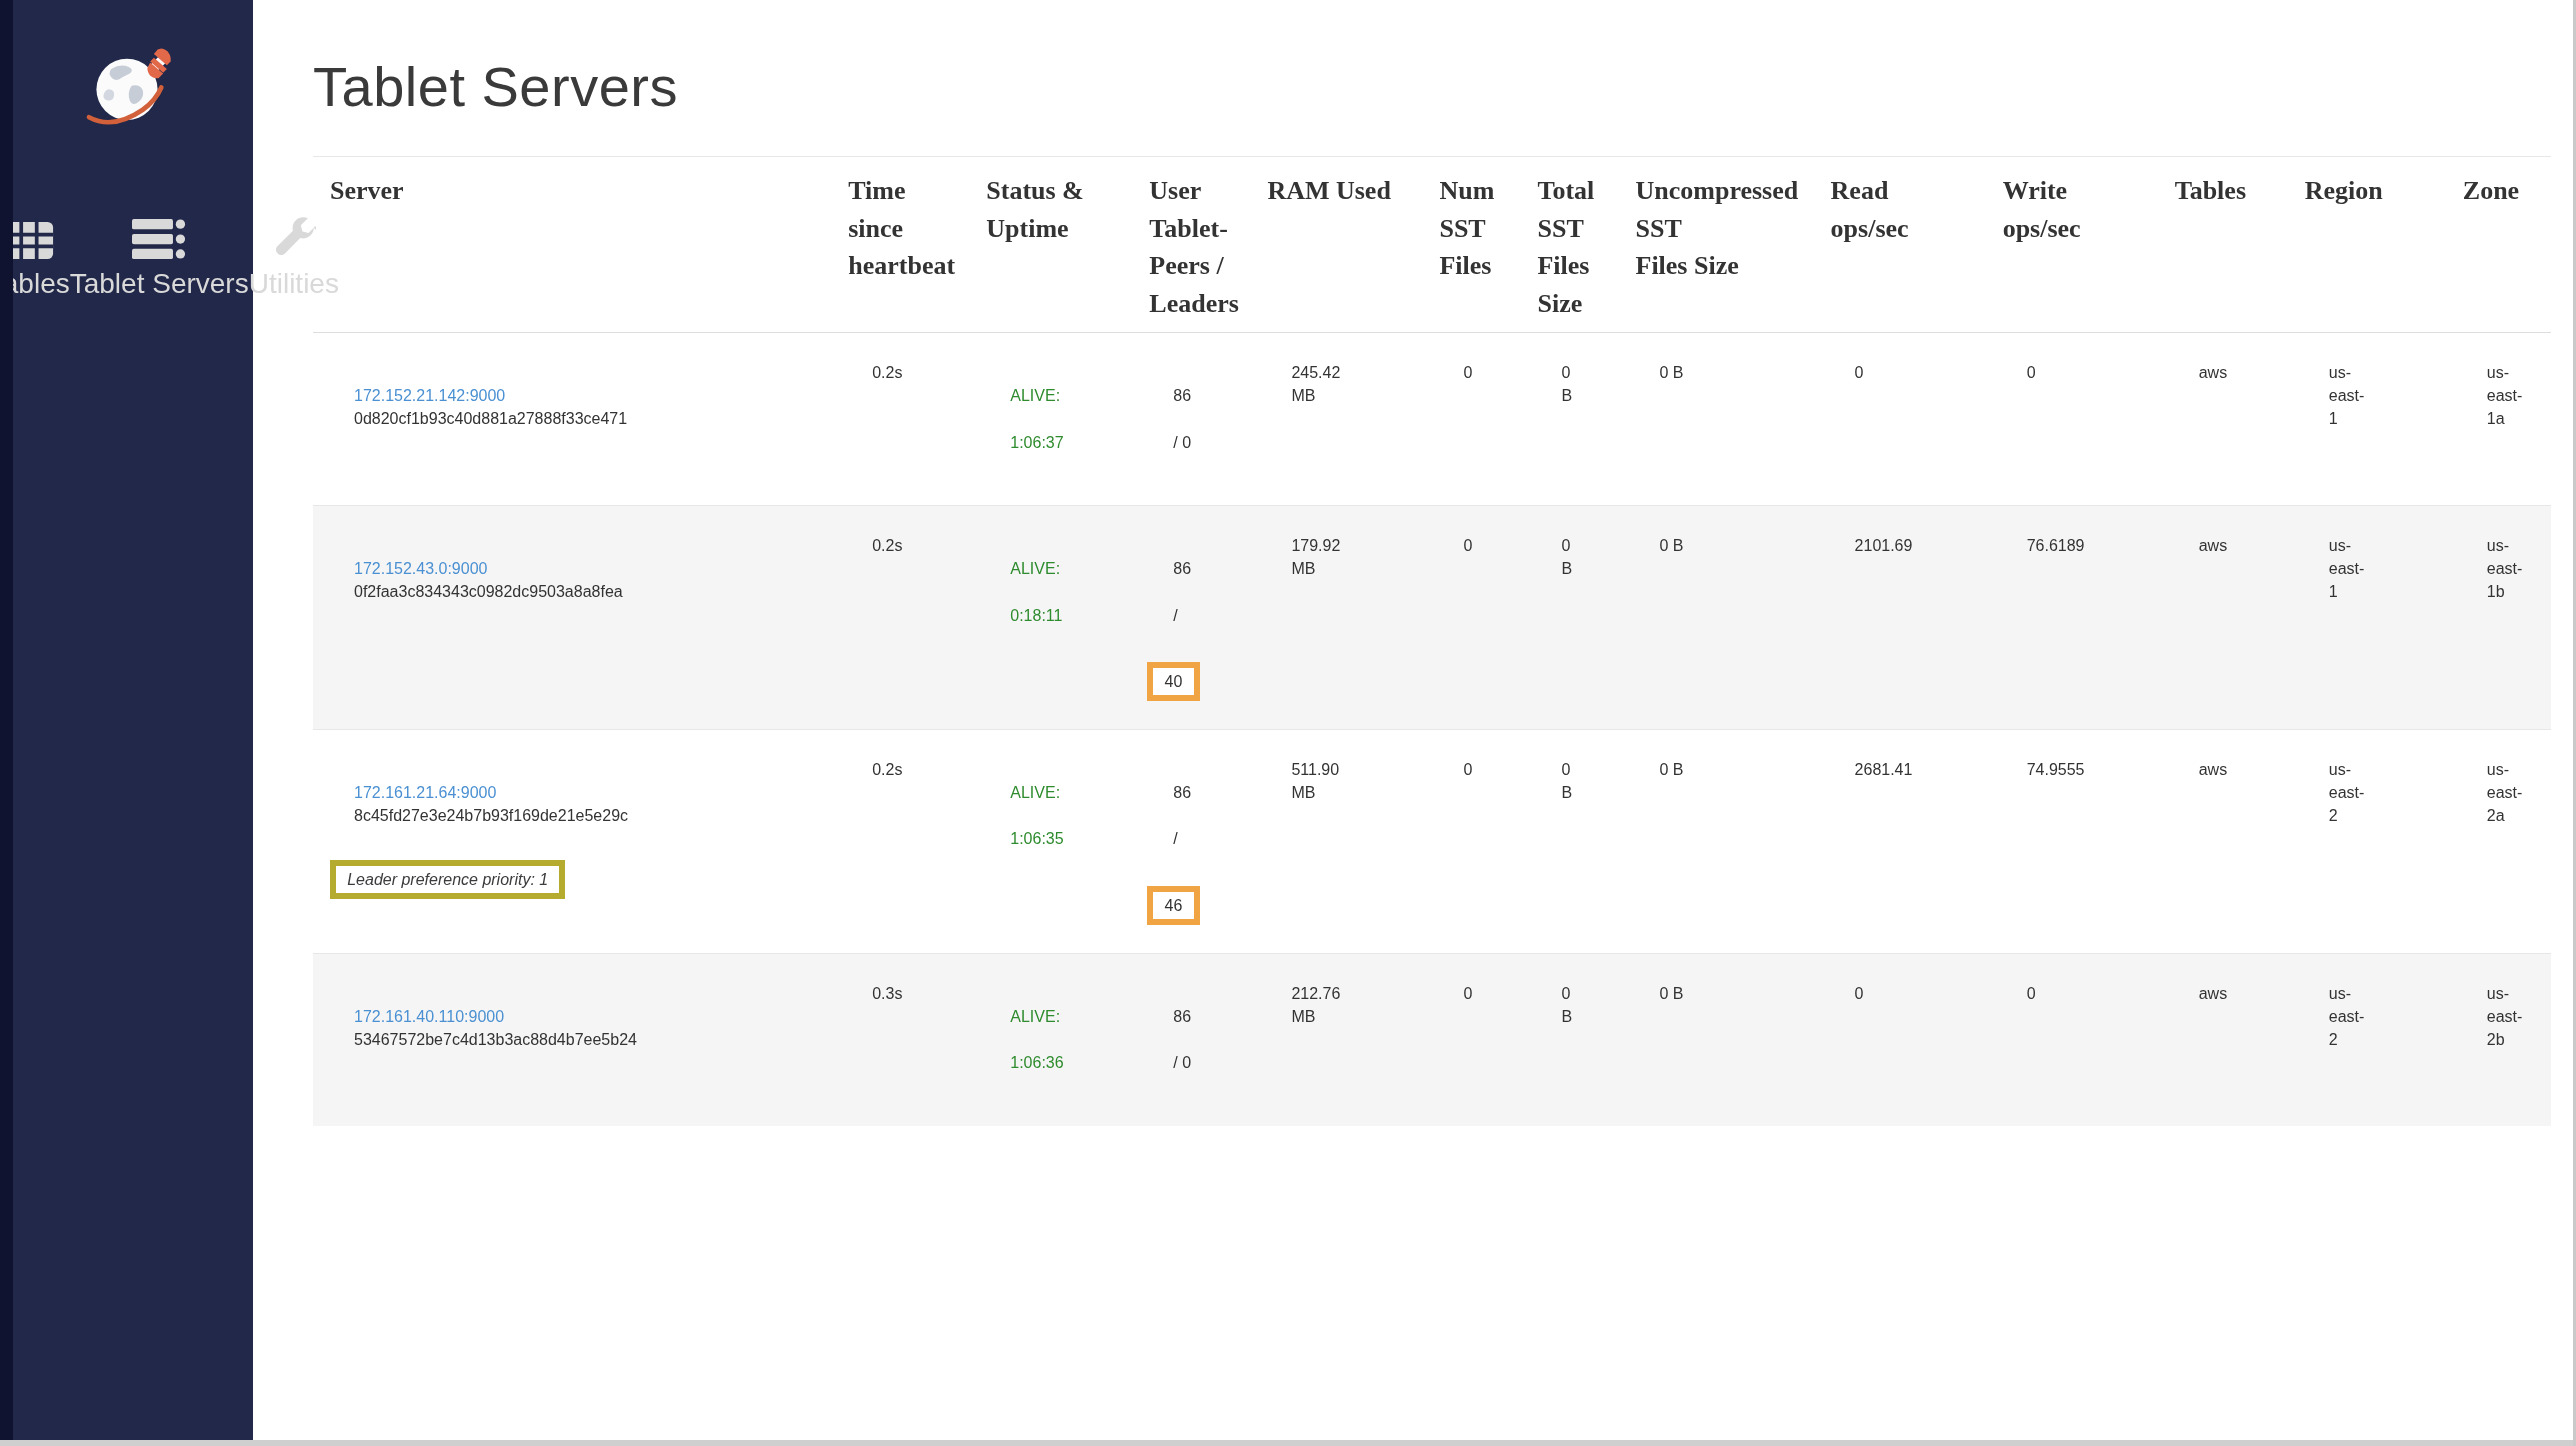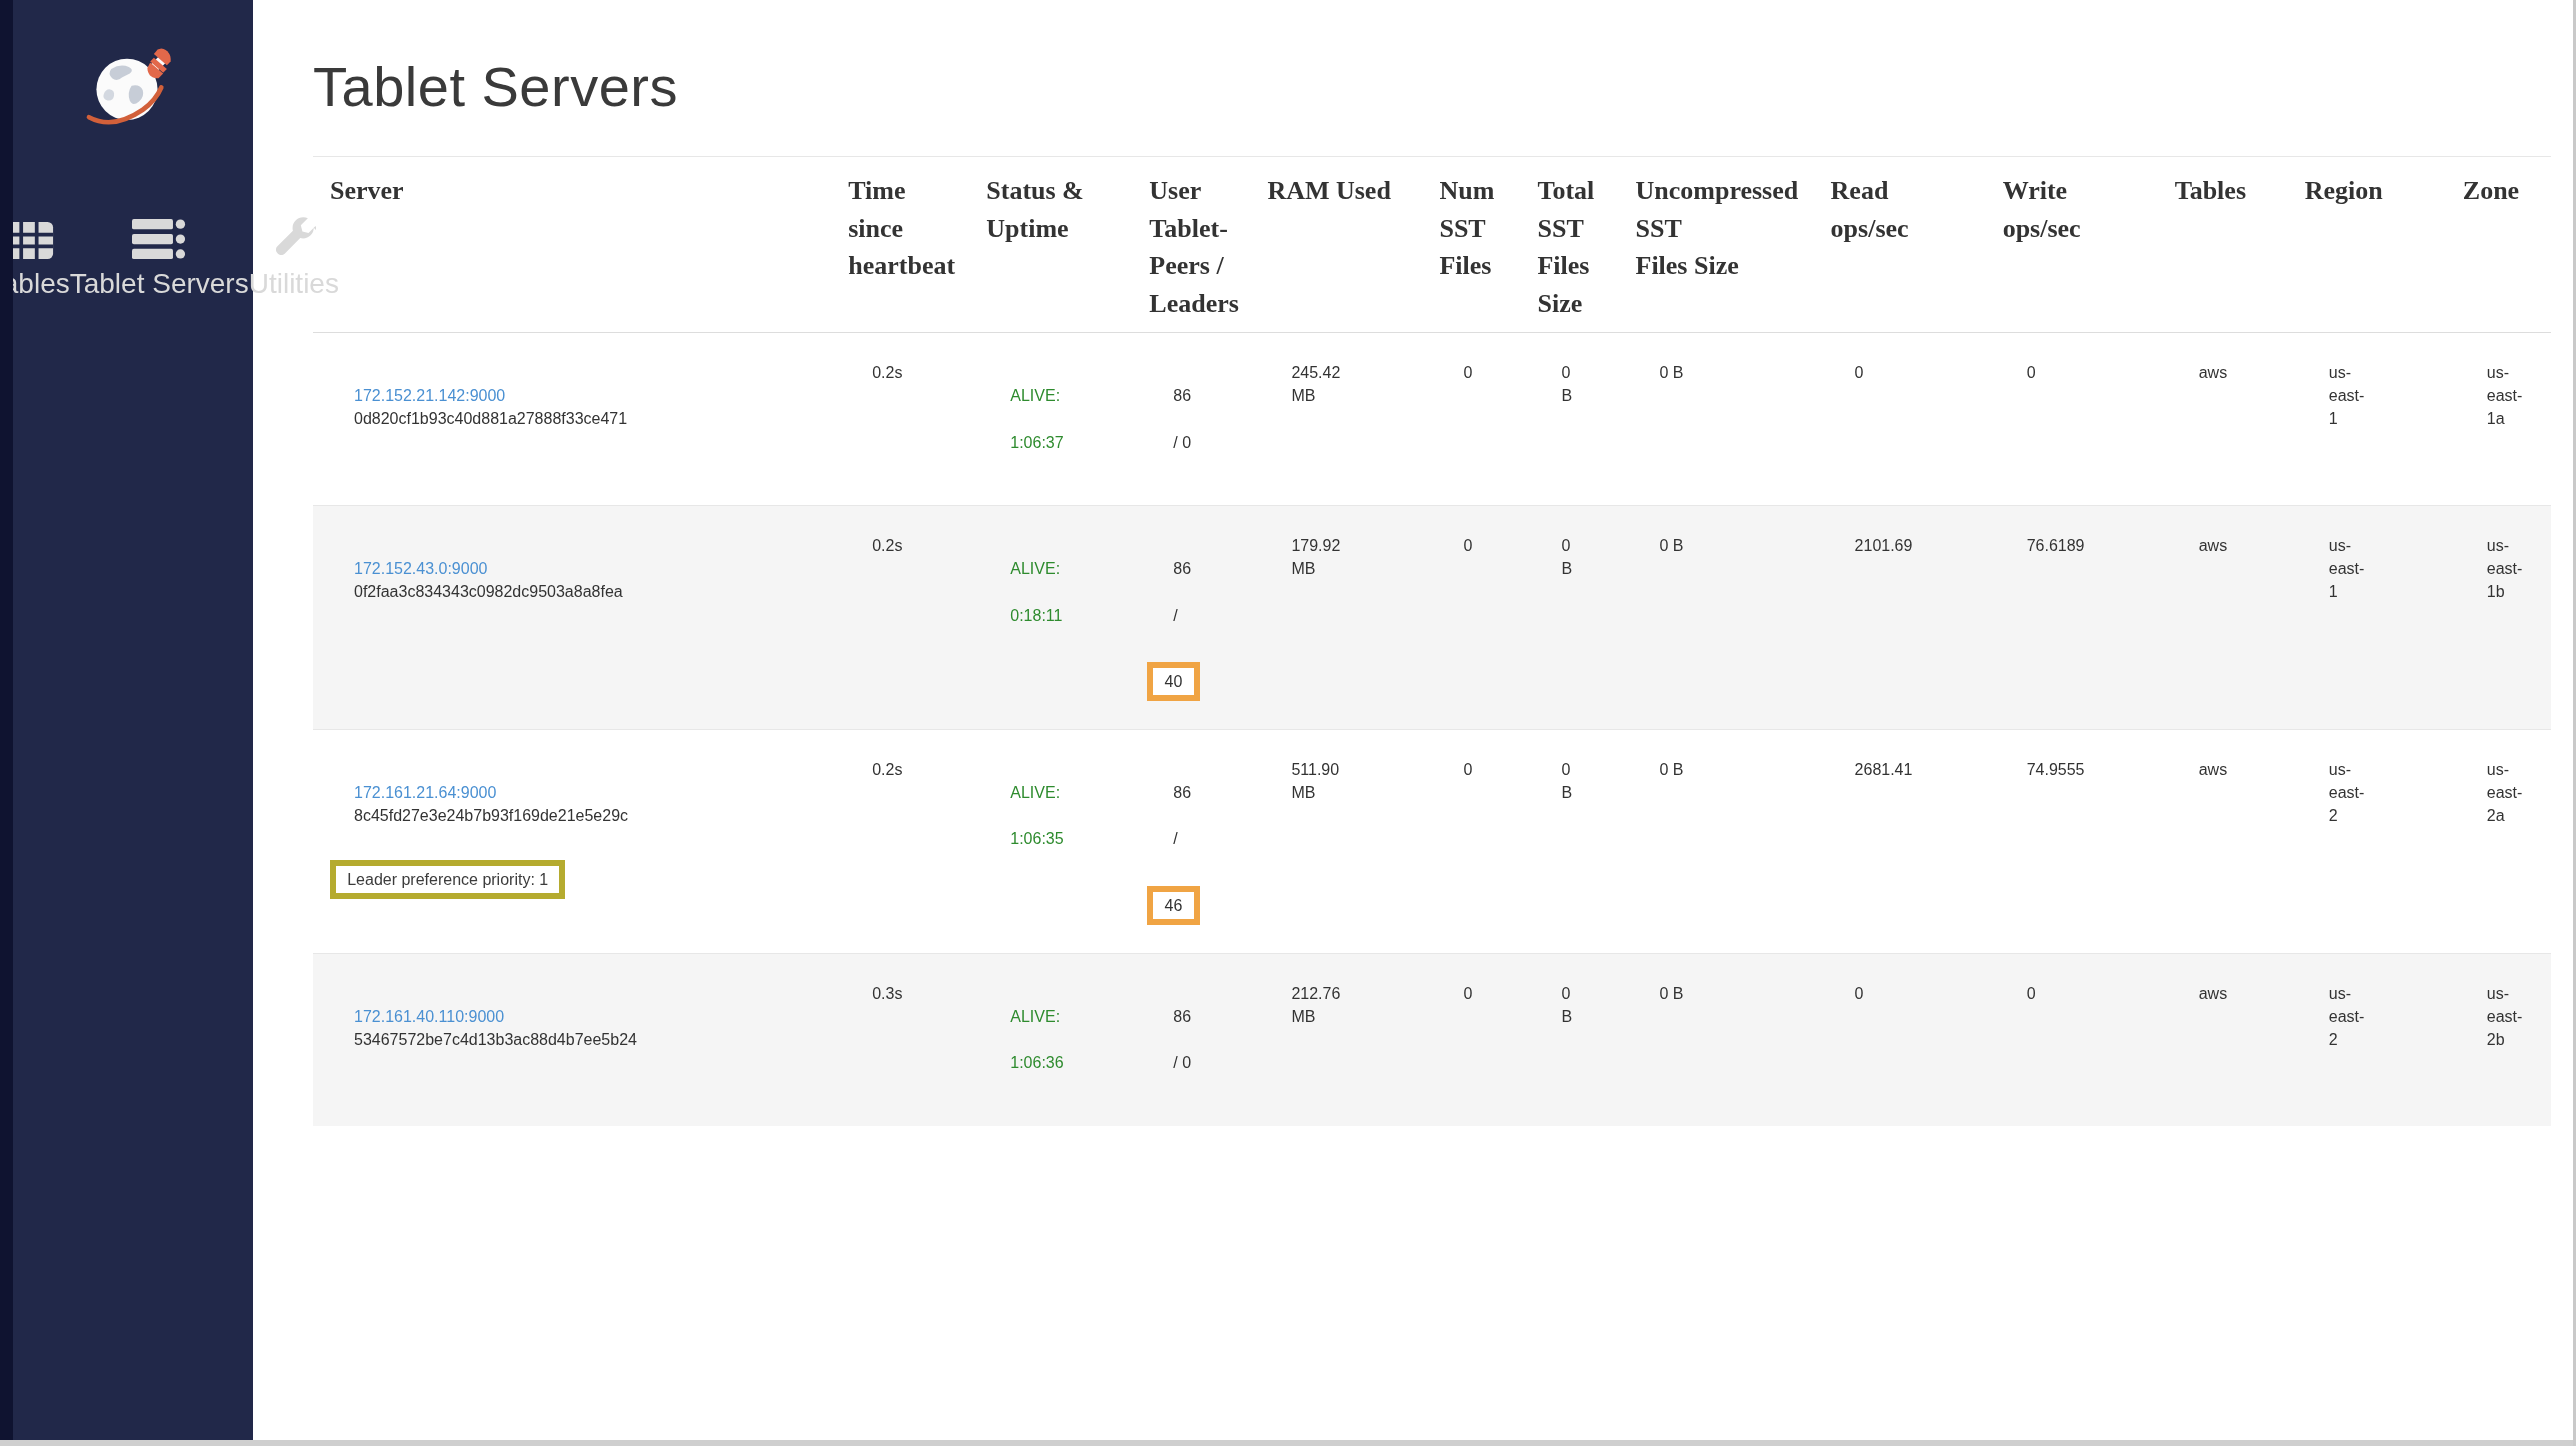--- a/index.html
+++ b/index.html
@@ -55,21 +55,21 @@
   .uuid-line { color:#333; }
   .status-green { color:#2e8b2e; }
   .hl-orange {
     display:inline-block; background:#fff;
     border:6.5px solid #f0a444; padding:1.9px 11.2px;
     margin:12px 0 0 -26px;
   }
   .hl-olive {
     display:inline-block; background:#fff;
     border:6.5px solid #b5ab2f; padding:1.9px 11.2px;
-    margin:9.3px 0 0 -24px; color:#3c3c3c;
+    margin:9.3px 0 0 -24px; color:#3c3c3c;font-style:italic;
   }
   
   .bottom-edge { position:absolute; left:0; right:0; bottom:0; height:5.6px; background:#cfcfcf; z-index:5; }
   .right-edge  { position:absolute; top:0; bottom:0; right:0; width:2.8px; background:#c9c9c9; z-index:5; }
 </style>
 </head>
 <body>
 
 <div class="screen">
 

